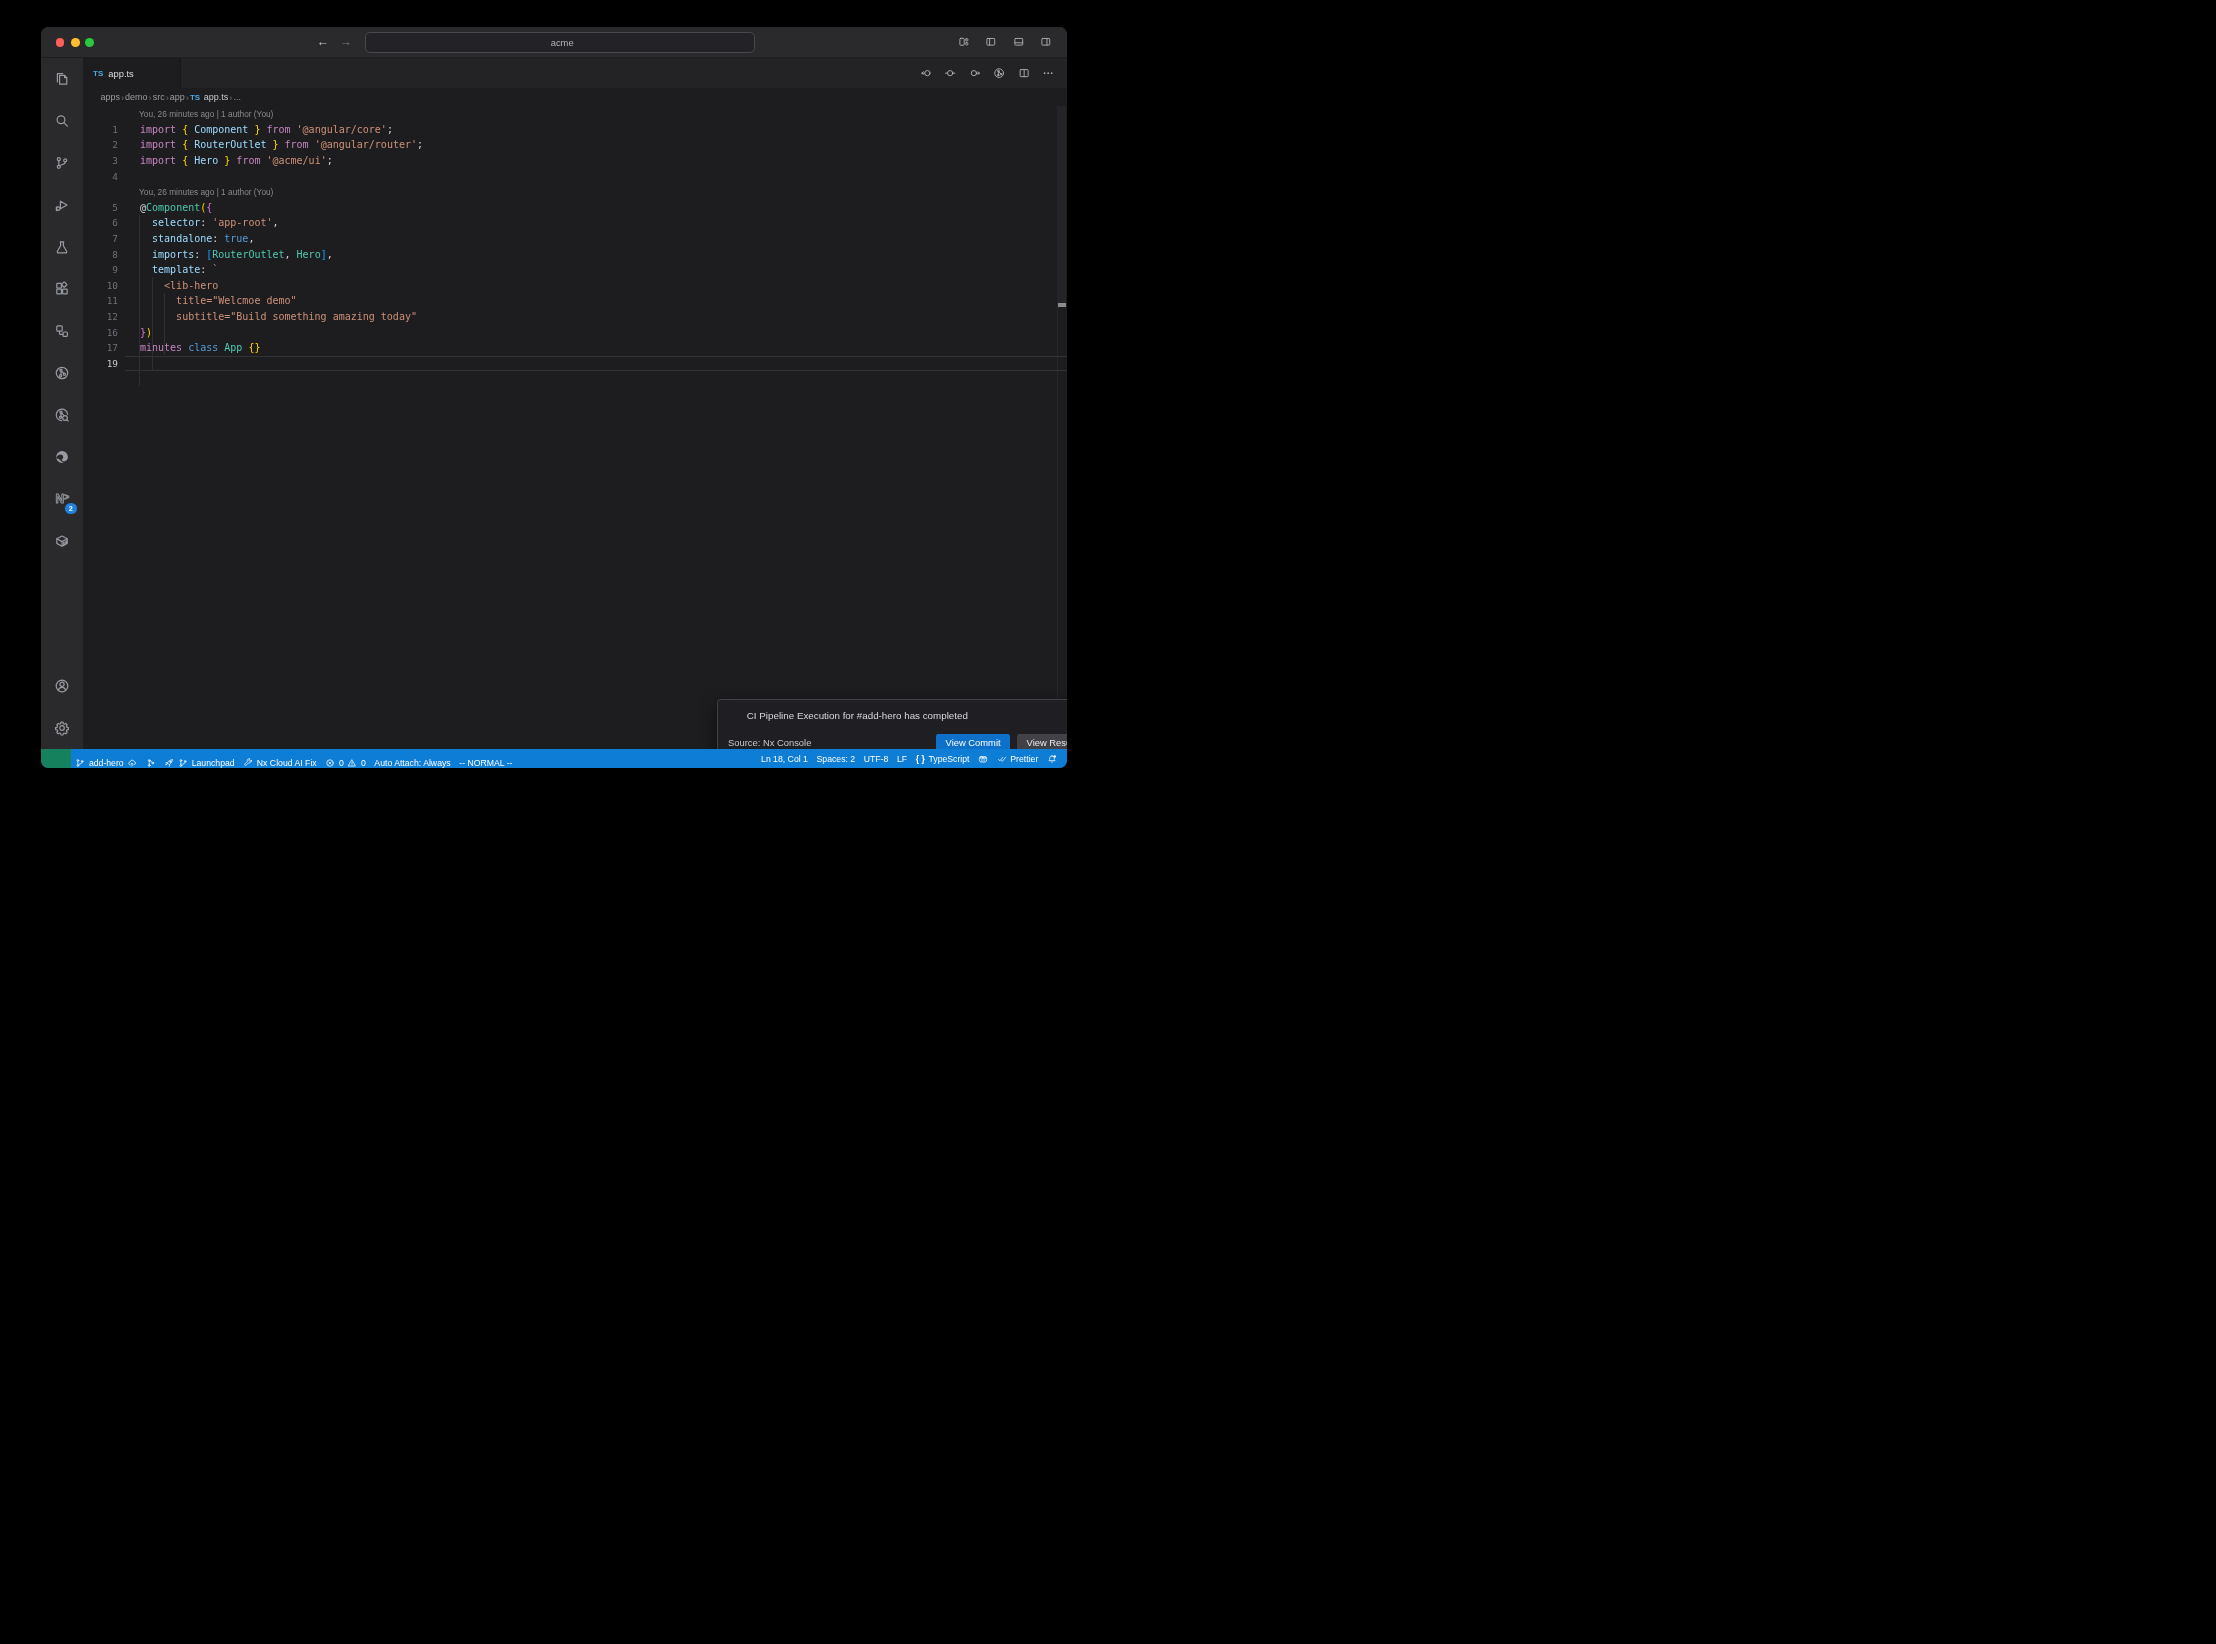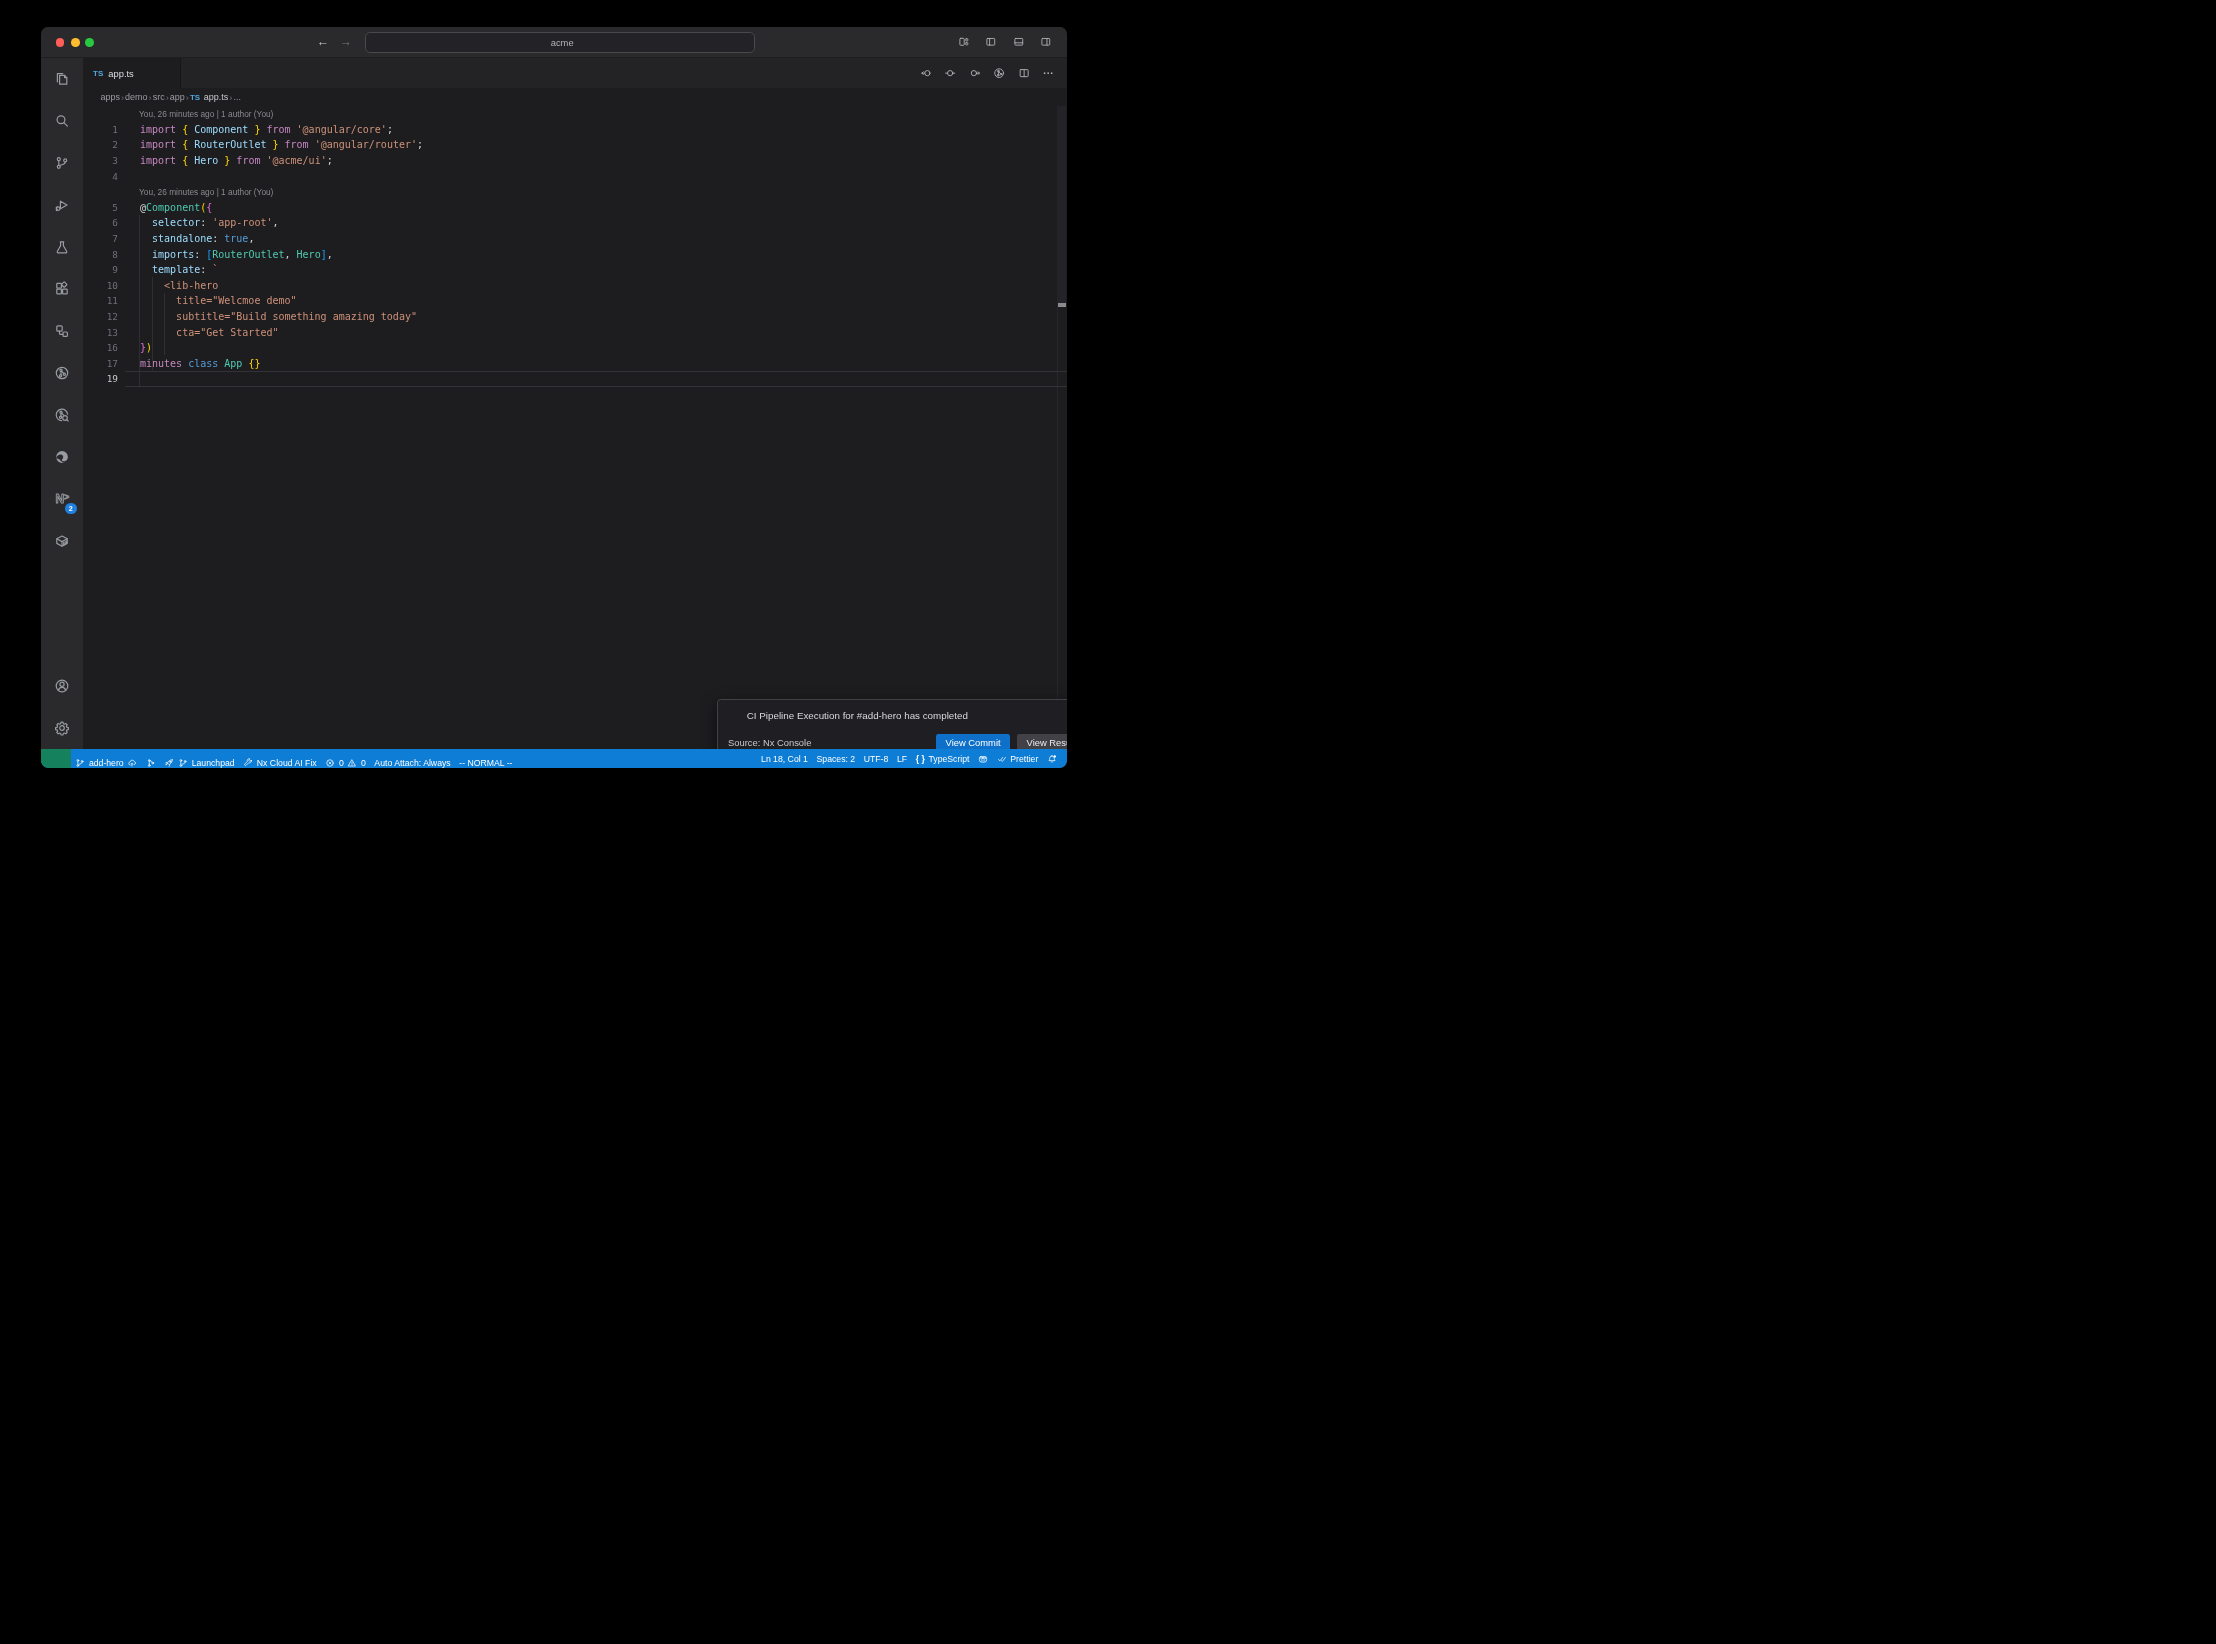--- a/index.html
+++ b/index.html
@@ -356,21 +356,20 @@
       <div class="row"><span class="ln">4</span><span class="code"></span></div>
       <div class="row blame-row">You, 26 minutes ago | 1 author (You)</div>
       <div class="row"><span class="ln">5</span><span class="code"><span style="color: rgb(212, 212, 212);">@</span><span style="color: rgb(78, 201, 176);">Component</span><span style="color: rgb(255, 215, 0);">(</span><span style="color: rgb(218, 112, 214);">{</span></span></div>
       <div class="row"><span class="ln">6</span><span class="code"><span style="color: rgb(212, 212, 212);">  </span><span style="color: rgb(156, 220, 254);">selector</span><span style="color: rgb(212, 212, 212);">: </span><span style="color: rgb(206, 145, 120);">'app-root'</span><span style="color: rgb(212, 212, 212);">,</span></span></div>
       <div class="row"><span class="ln">7</span><span class="code"><span style="color: rgb(212, 212, 212);">  </span><span style="color: rgb(156, 220, 254);">standalone</span><span style="color: rgb(212, 212, 212);">: </span><span style="color: rgb(86, 156, 214);">true</span><span style="color: rgb(212, 212, 212);">,</span></span></div>
       <div class="row"><span class="ln">8</span><span class="code"><span style="color: rgb(212, 212, 212);">  </span><span style="color: rgb(156, 220, 254);">imports</span><span style="color: rgb(212, 212, 212);">: </span><span style="color: rgb(23, 159, 255);">[</span><span style="color: rgb(78, 201, 176);">RouterOutlet</span><span style="color: rgb(212, 212, 212);">, </span><span style="color: rgb(78, 201, 176);">Hero</span><span style="color: rgb(23, 159, 255);">]</span><span style="color: rgb(212, 212, 212);">,</span></span></div>
       <div class="row"><span class="ln">9</span><span class="code"><span style="color: rgb(212, 212, 212);">  </span><span style="color: rgb(156, 220, 254);">template</span><span style="color: rgb(212, 212, 212);">: </span><span style="color: rgb(206, 145, 120);">`</span></span></div>
       <div class="row"><span class="ln">10</span><span class="code"><span style="color: rgb(206, 145, 120);">    &lt;lib-hero</span></span></div>
       <div class="row"><span class="ln">11</span><span class="code"><span style="color: rgb(206, 145, 120);">      title="Welcmoe demo"</span></span></div>
       <div class="row"><span class="ln">12</span><span class="code"><span style="color: rgb(206, 145, 120);">      subtitle="Build something amazing today"</span></span></div>
-      <div class="row"><span class="ln">13</span><span class="code"><span style="color: rgb(206, 145, 120);">      cta="Get Started"</span></span></div>
       <div class="row"><span class="ln">16</span><span class="code"><span style="color: rgb(218, 112, 214);">}</span><span style="color: rgb(255, 215, 0);">)</span></span></div>
       <div class="row"><span class="ln">17</span><span class="code"><span style="color: rgb(197, 134, 192);">minutes </span><span style="color: rgb(86, 156, 214);">class </span><span style="color: rgb(78, 201, 176);">App </span><span style="color: rgb(255, 215, 0);">{}</span></span></div>
       <div class="row current"><span class="ln">19</span><span class="code"></span><span class="cursor"></span></div>
       <div class="guide" style="left: 56px; top: 109px; height: 171px;"></div>
       <div class="guide" style="left: 69px; top: 171px; height: 93px;"></div>
       <div class="guide" style="left: 81px; top: 187px; height: 62px;"></div>
     </div>
 
   <div class="notification">
     <div class="notif-head">

